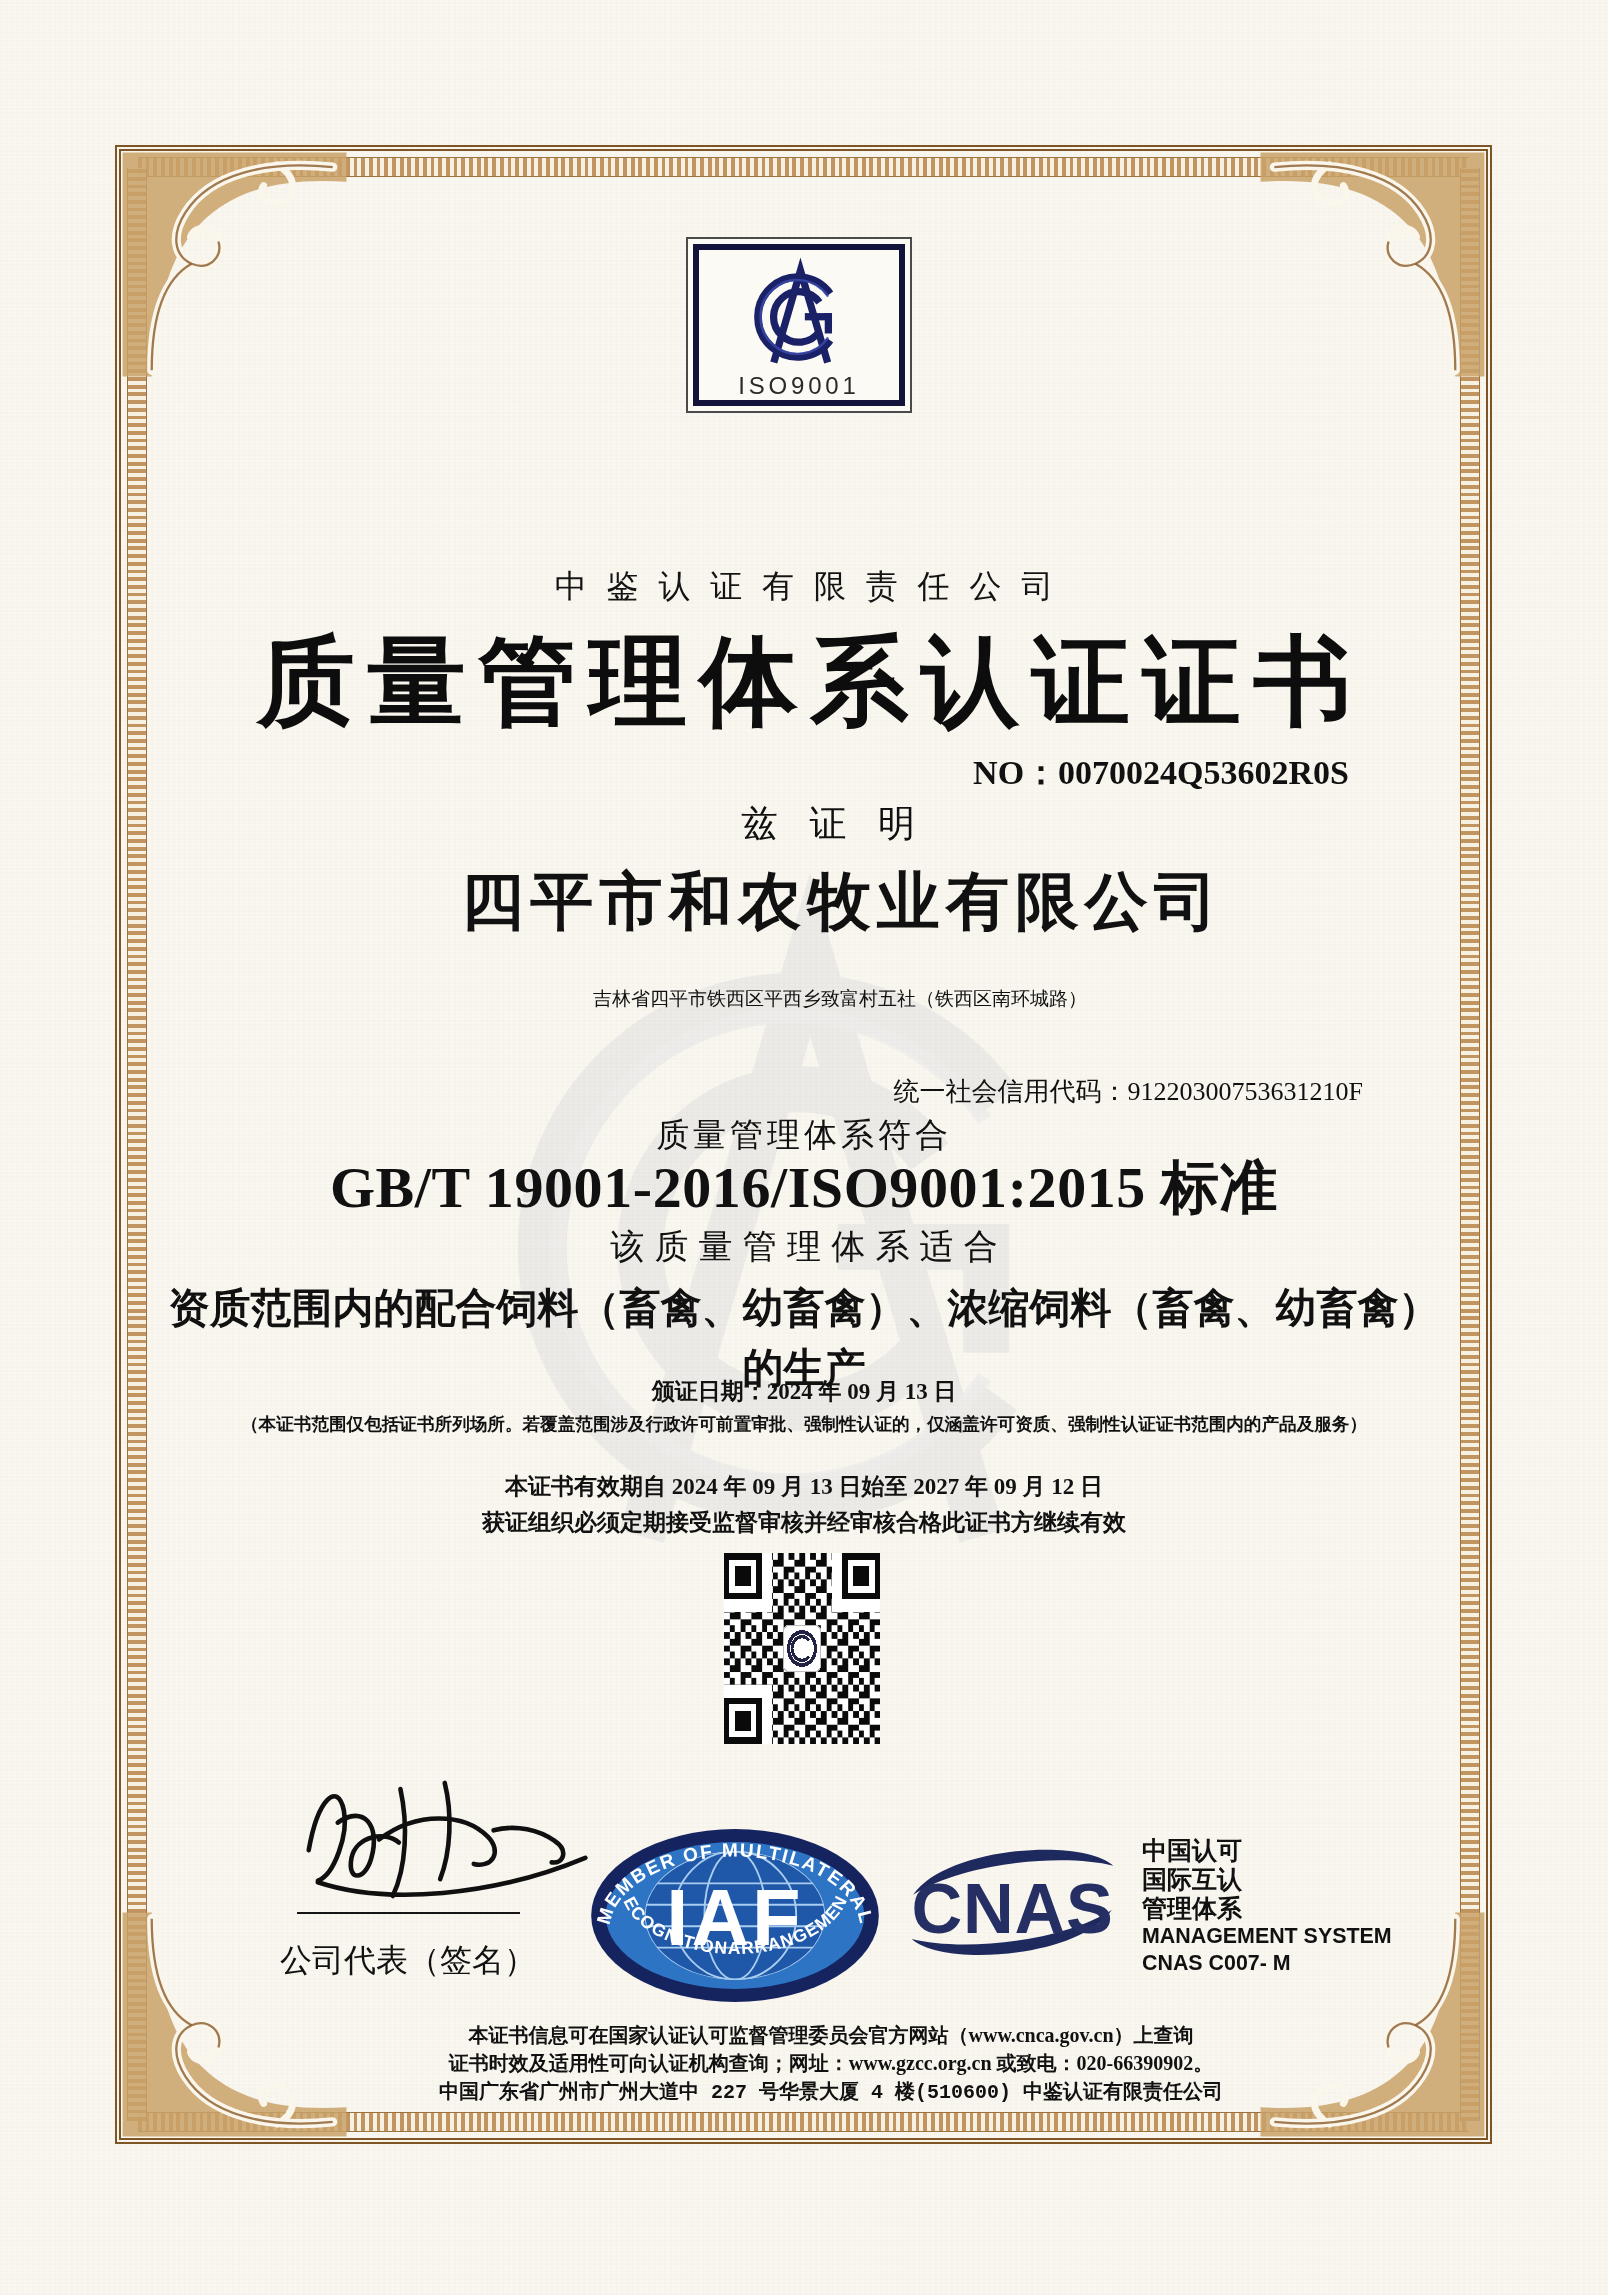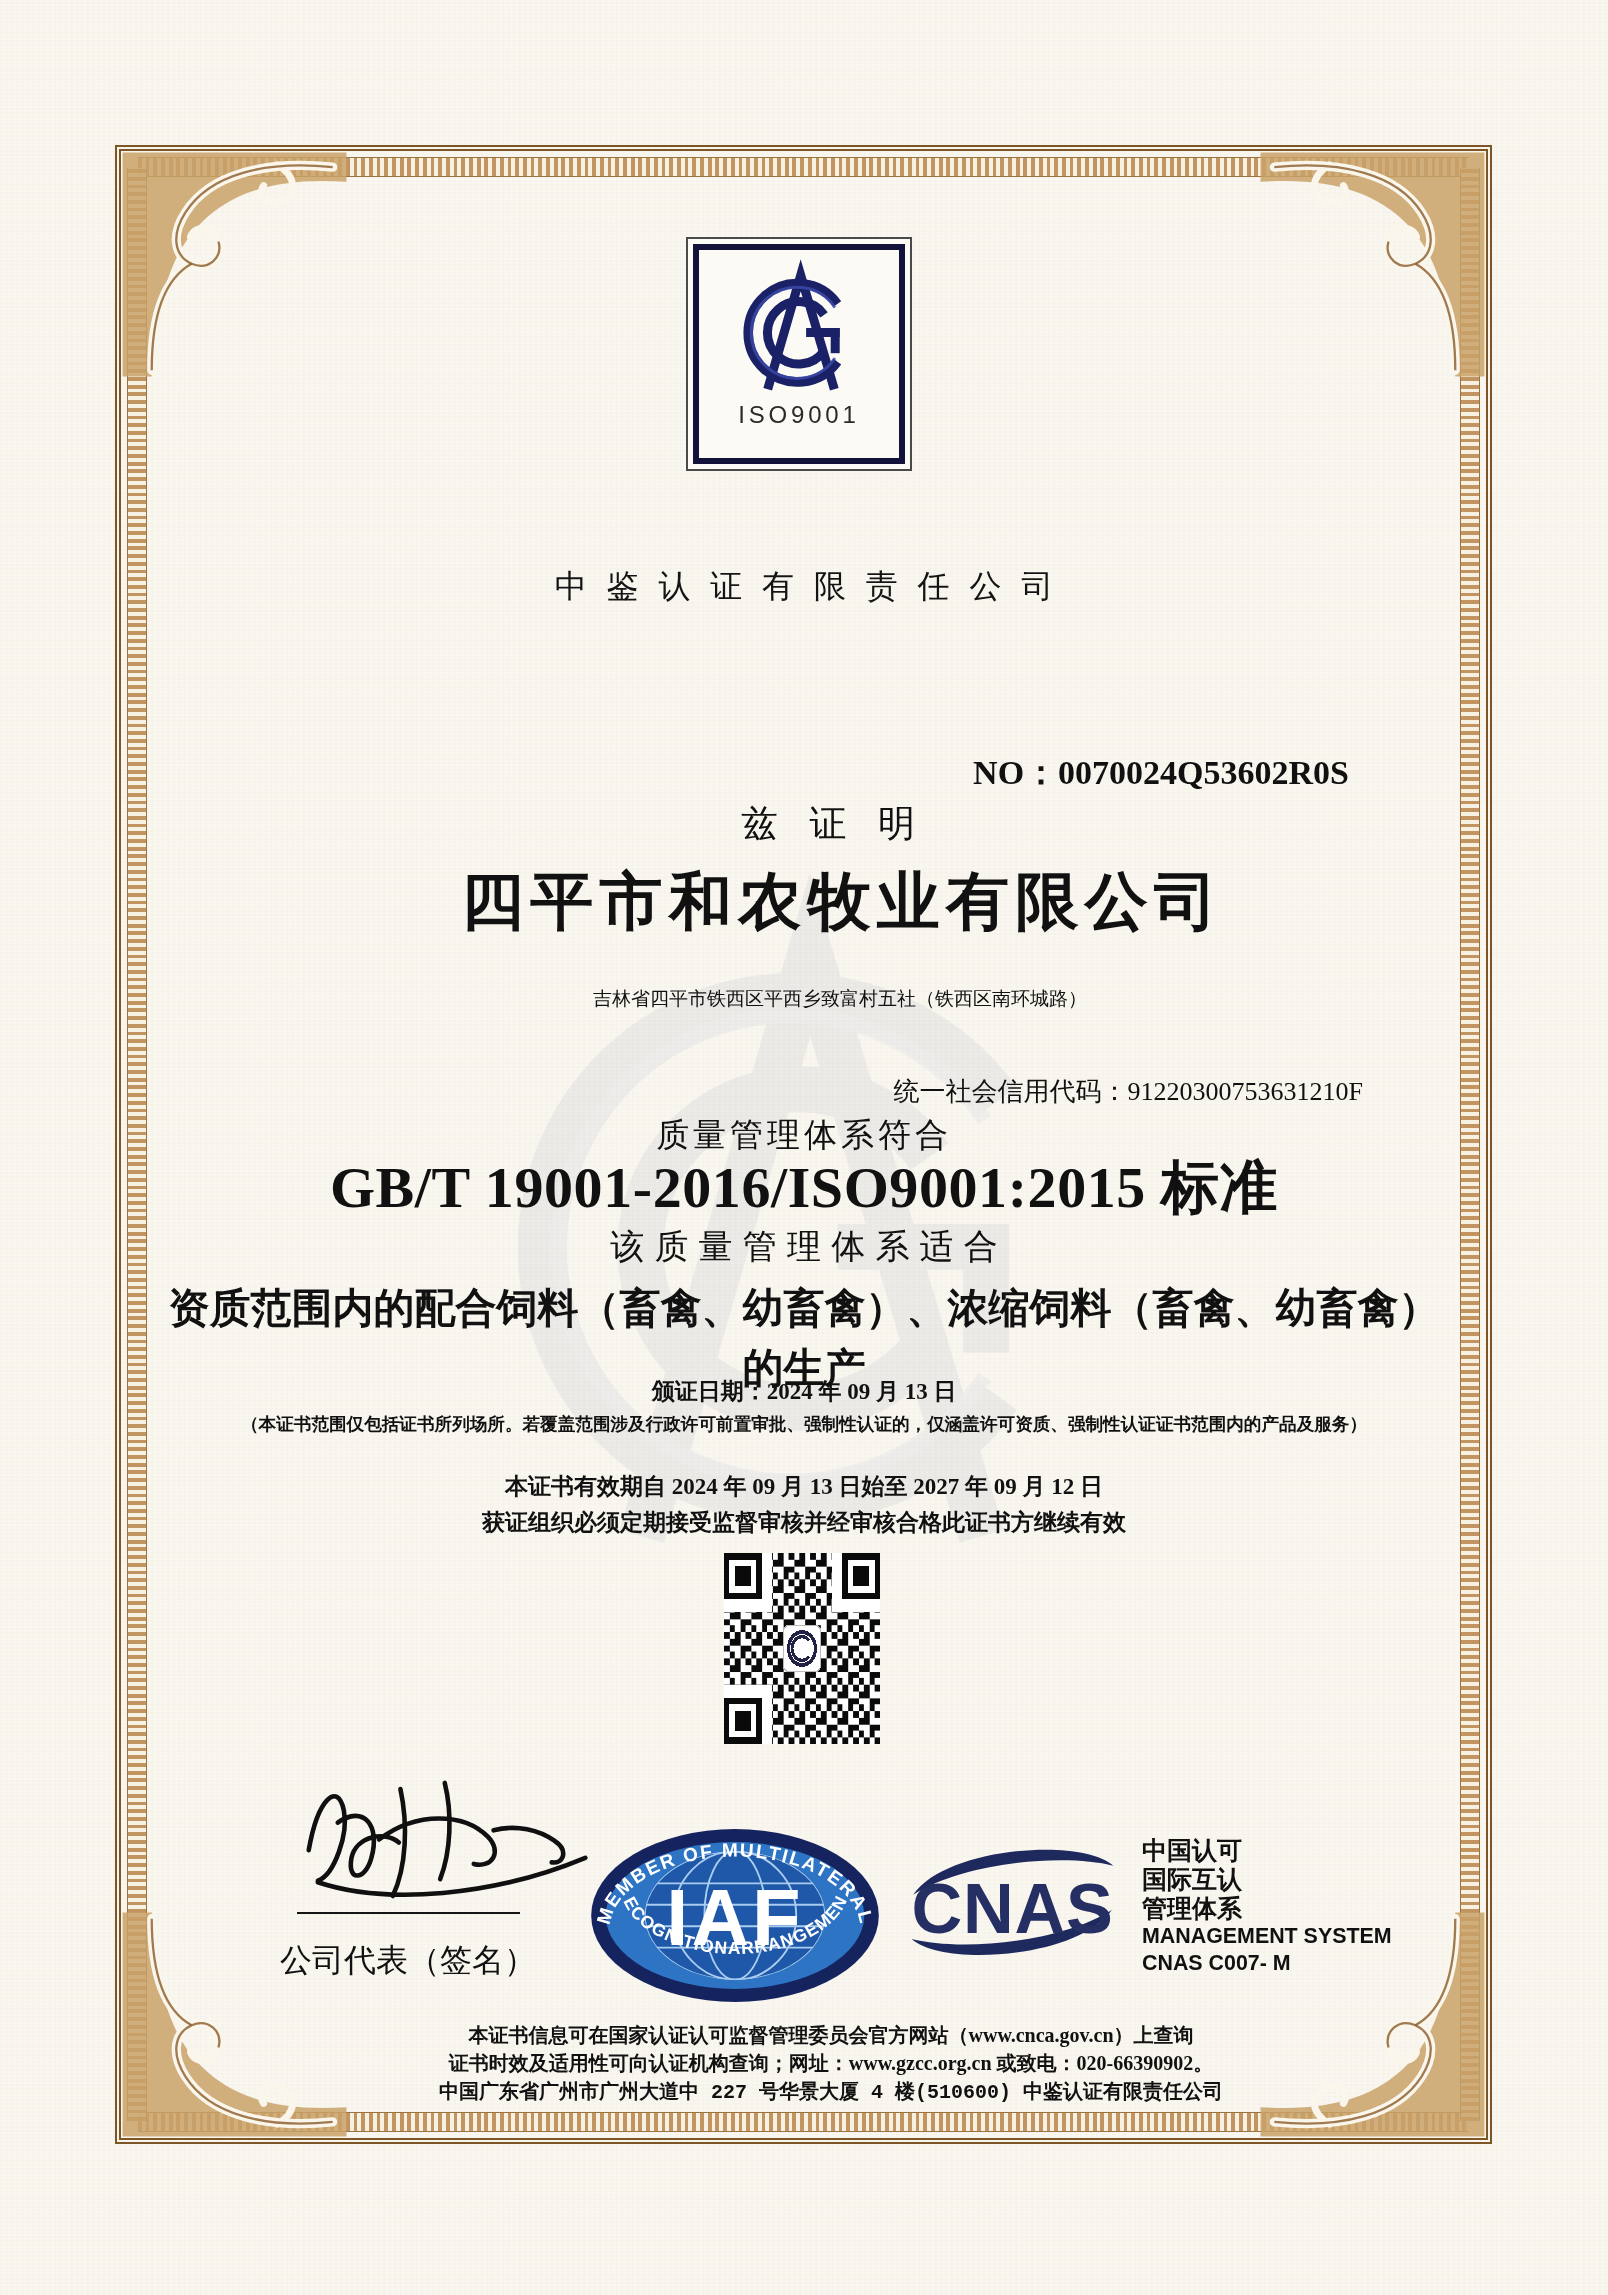--- a/index.html
+++ b/index.html
@@ -26,21 +26,21 @@
     border-top:1.5px solid #96672f; border-bottom:1.5px solid #96672f;}
   .band.v{top:17px; bottom:17px; width:18.4px;
     background:repeating-linear-gradient(0deg,#bd8c55 0 3.8px,#f7f1e2 3.8px 7.7px);
     border-left:1.5px solid #96672f; border-right:1.5px solid #96672f;}
   .band.top{top:6.1px;} .band.bottom{bottom:6.1px;}
   .band.left{left:6.1px;} .band.right{right:6.1px;}
   .corner{position:absolute; width:230px; height:230px; z-index:3;}
 
   
   .logo-box{
-    left:686px; top:237px; width:226px; height:234px;
+    left:686px; top:237px; width:226px; height:176px;
     border:2.3px solid #4a4a4a; background:#fbfaf5; box-sizing:border-box; z-index:4;
   }
   .logo-box-inner{
     position:absolute; inset:4.6px; border:6.1px solid #12123a;
     display:flex; flex-direction:column; align-items:center; justify-content:flex-start;
   }
   .iso-label{font-family:"Liberation Sans","DejaVu Sans",sans-serif;
     font-size:24px; letter-spacing:3.8px; color:#2a2a2a; margin-top:1.5px;}
 
   
@@ -137,20 +137,21 @@
   <div class="abs logo-box content">
     <div class="logo-box-inner">
       <svg width="135" height="150" viewBox="0 0 210 250">
         <use href="#cga-mark"></use>
       </svg>
       <div class="iso-label">ISO9001</div>
     </div>
   </div>
 
   <div class="abs ctr issuer content">中鉴认证有限责任公司</div>
+  <div class="abs ctr title content">质量管理体系认证证书</div>
   <div class="abs no-line content">
     <span>NO：</span><span>0070024Q53602R0S</span>
   </div>
   <div class="abs ctr attest content">兹证明</div>
   <div class="abs ctr company content">四平市和农牧业有限公司</div>
   <div class="abs ctr address content">吉林省四平市铁西区平西乡致富村五社（铁西区南环城路）</div>
   <div class="abs credit content">
     <span>统一社会信用代码：</span><span>91220300753631210F</span>
   </div>
 

